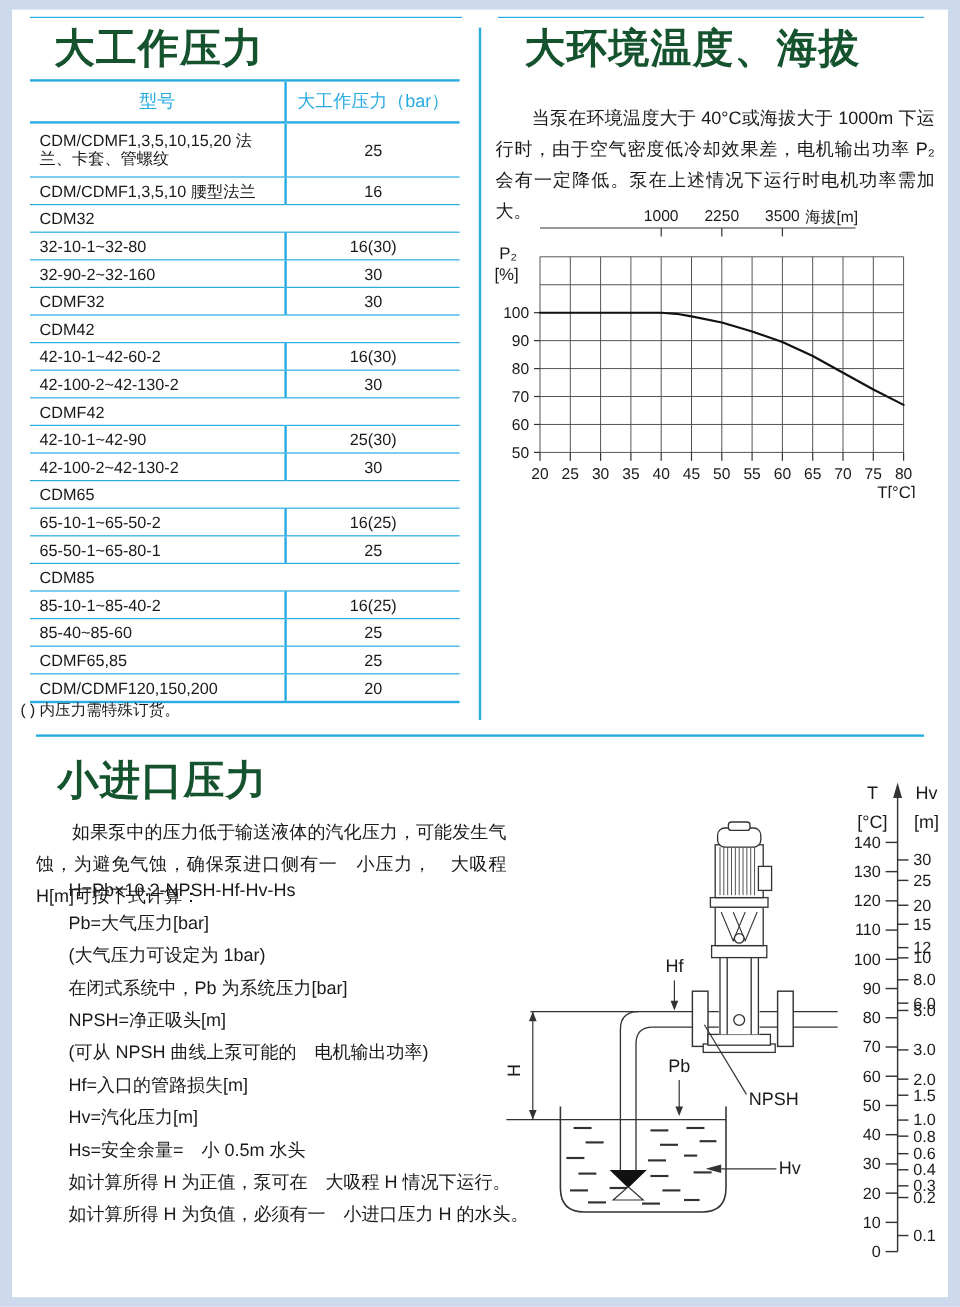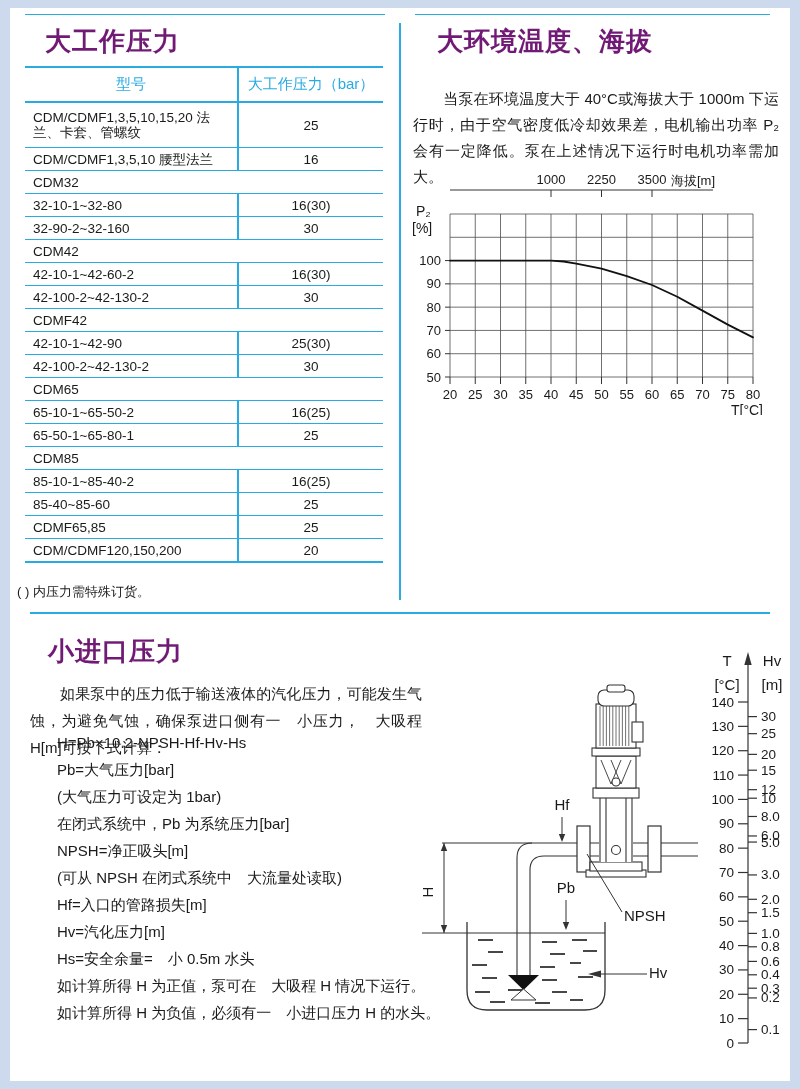--- a/index.html
+++ b/index.html
@@ -7,21 +7,21 @@
     width:800px;height:1089px;position:relative;
     background:#cdd9ec;
     font-family:"Liberation Sans","DejaVu Sans",sans-serif;
     color:#1a1a1a;overflow:hidden;
   }
   .page{position:absolute;left:10px;top:8px;right:10px;bottom:8px;background:#ffffff;}
   .abs{position:absolute;}
   .rule{border-top:1.5px solid #29abe2;height:0;}
   .vrule{border-left:2px solid #29abe2;width:0;}
   h1.sec-title{
-    margin:0;font-size:26px;line-height:38px;font-weight:bold;color:#701a75;
+    margin:0;font-size:34px;line-height:38px;font-weight:bold;color:#14532d;
     letter-spacing:1px;white-space:nowrap;
   }
   
   table.ptable{border-collapse:collapse;table-layout:fixed;width:358px;font-size:13.5px;}
   table.ptable th{
     height:31px;color:#29abe2;font-weight:normal;font-size:15px;text-align:center;
     border-top:2px solid #29abe2;border-bottom:2px solid #29abe2;
   }
   table.ptable th.hval{border-left:2px solid #29abe2;text-align:center;}
   table.ptable td{height:22px;border-top:1px solid #29abe2;padding:0;line-height:15px;vertical-align:middle;}
@@ -70,20 +70,24 @@
       </tr>
       <tr>
         <td class="model">32-10-1~32-80</td>
         <td class="val">16(30)</td>
       </tr>
       <tr>
         <td class="model">32-90-2~32-160</td>
         <td class="val">30</td>
       </tr>
       <tr>
+        <td class="model">CDMF32</td>
+        <td class="val">30</td>
+      </tr>
+      <tr>
         <td colspan="2" class="model">CDM42</td>
       </tr>
       <tr>
         <td class="model">42-10-1~42-60-2</td>
         <td class="val">16(30)</td>
       </tr>
       <tr>
         <td class="model">42-100-2~42-130-2</td>
         <td class="val">30</td>
       </tr>
@@ -225,21 +229,21 @@
 <div class="abs rule" style="left:30px;top:612px;width:740px;border-top-width:2px;"></div>
 
 <h1 class="abs sec-title" style="left:48px;top:632px;">小进口压力</h1>
 <div class="abs para" id="para3" style="left:30px;top:680px;width:392px;"><span class="ind"></span><span>如果泵中的压力低于输送液体的汽化压力，可能发生气蚀，为避免气蚀，确保泵进口侧有一　小压力，　大吸程H[m]可按下式计算：</span></div>
 <div class="abs" id="formula-lines" style="left:57px;top:729px;">
     <div class="formula-line">H=Pb×10.2-NPSH-Hf-Hv-Hs</div>
     <div class="formula-line">Pb=大气压力[bar]</div>
     <div class="formula-line">(大气压力可设定为 1bar)</div>
     <div class="formula-line">在闭式系统中，Pb 为系统压力[bar]</div>
     <div class="formula-line">NPSH=净正吸头[m]</div>
-    <div class="formula-line">(可从 NPSH 在闭式系统中　大流量处读取)</div>
+    <div class="formula-line">(可从 NPSH 曲线上泵可能的　电机输出功率)</div>
     <div class="formula-line">Hf=入口的管路损失[m]</div>
     <div class="formula-line">Hv=汽化压力[m]</div>
     <div class="formula-line">Hs=安全余量=　小 0.5m 水头</div>
     <div class="formula-line">如计算所得 H 为正值，泵可在　大吸程 H 情况下运行。</div>
     <div class="formula-line">如计算所得 H 为负值，必须有一　小进口压力 H 的水头。</div>
   </div>
 
 <svg class="abs" style="left:420px;top:640px;" width="380" height="420" viewBox="0 0 380 420">
 
   <g stroke="#333" stroke-width="1.1" fill="none">

